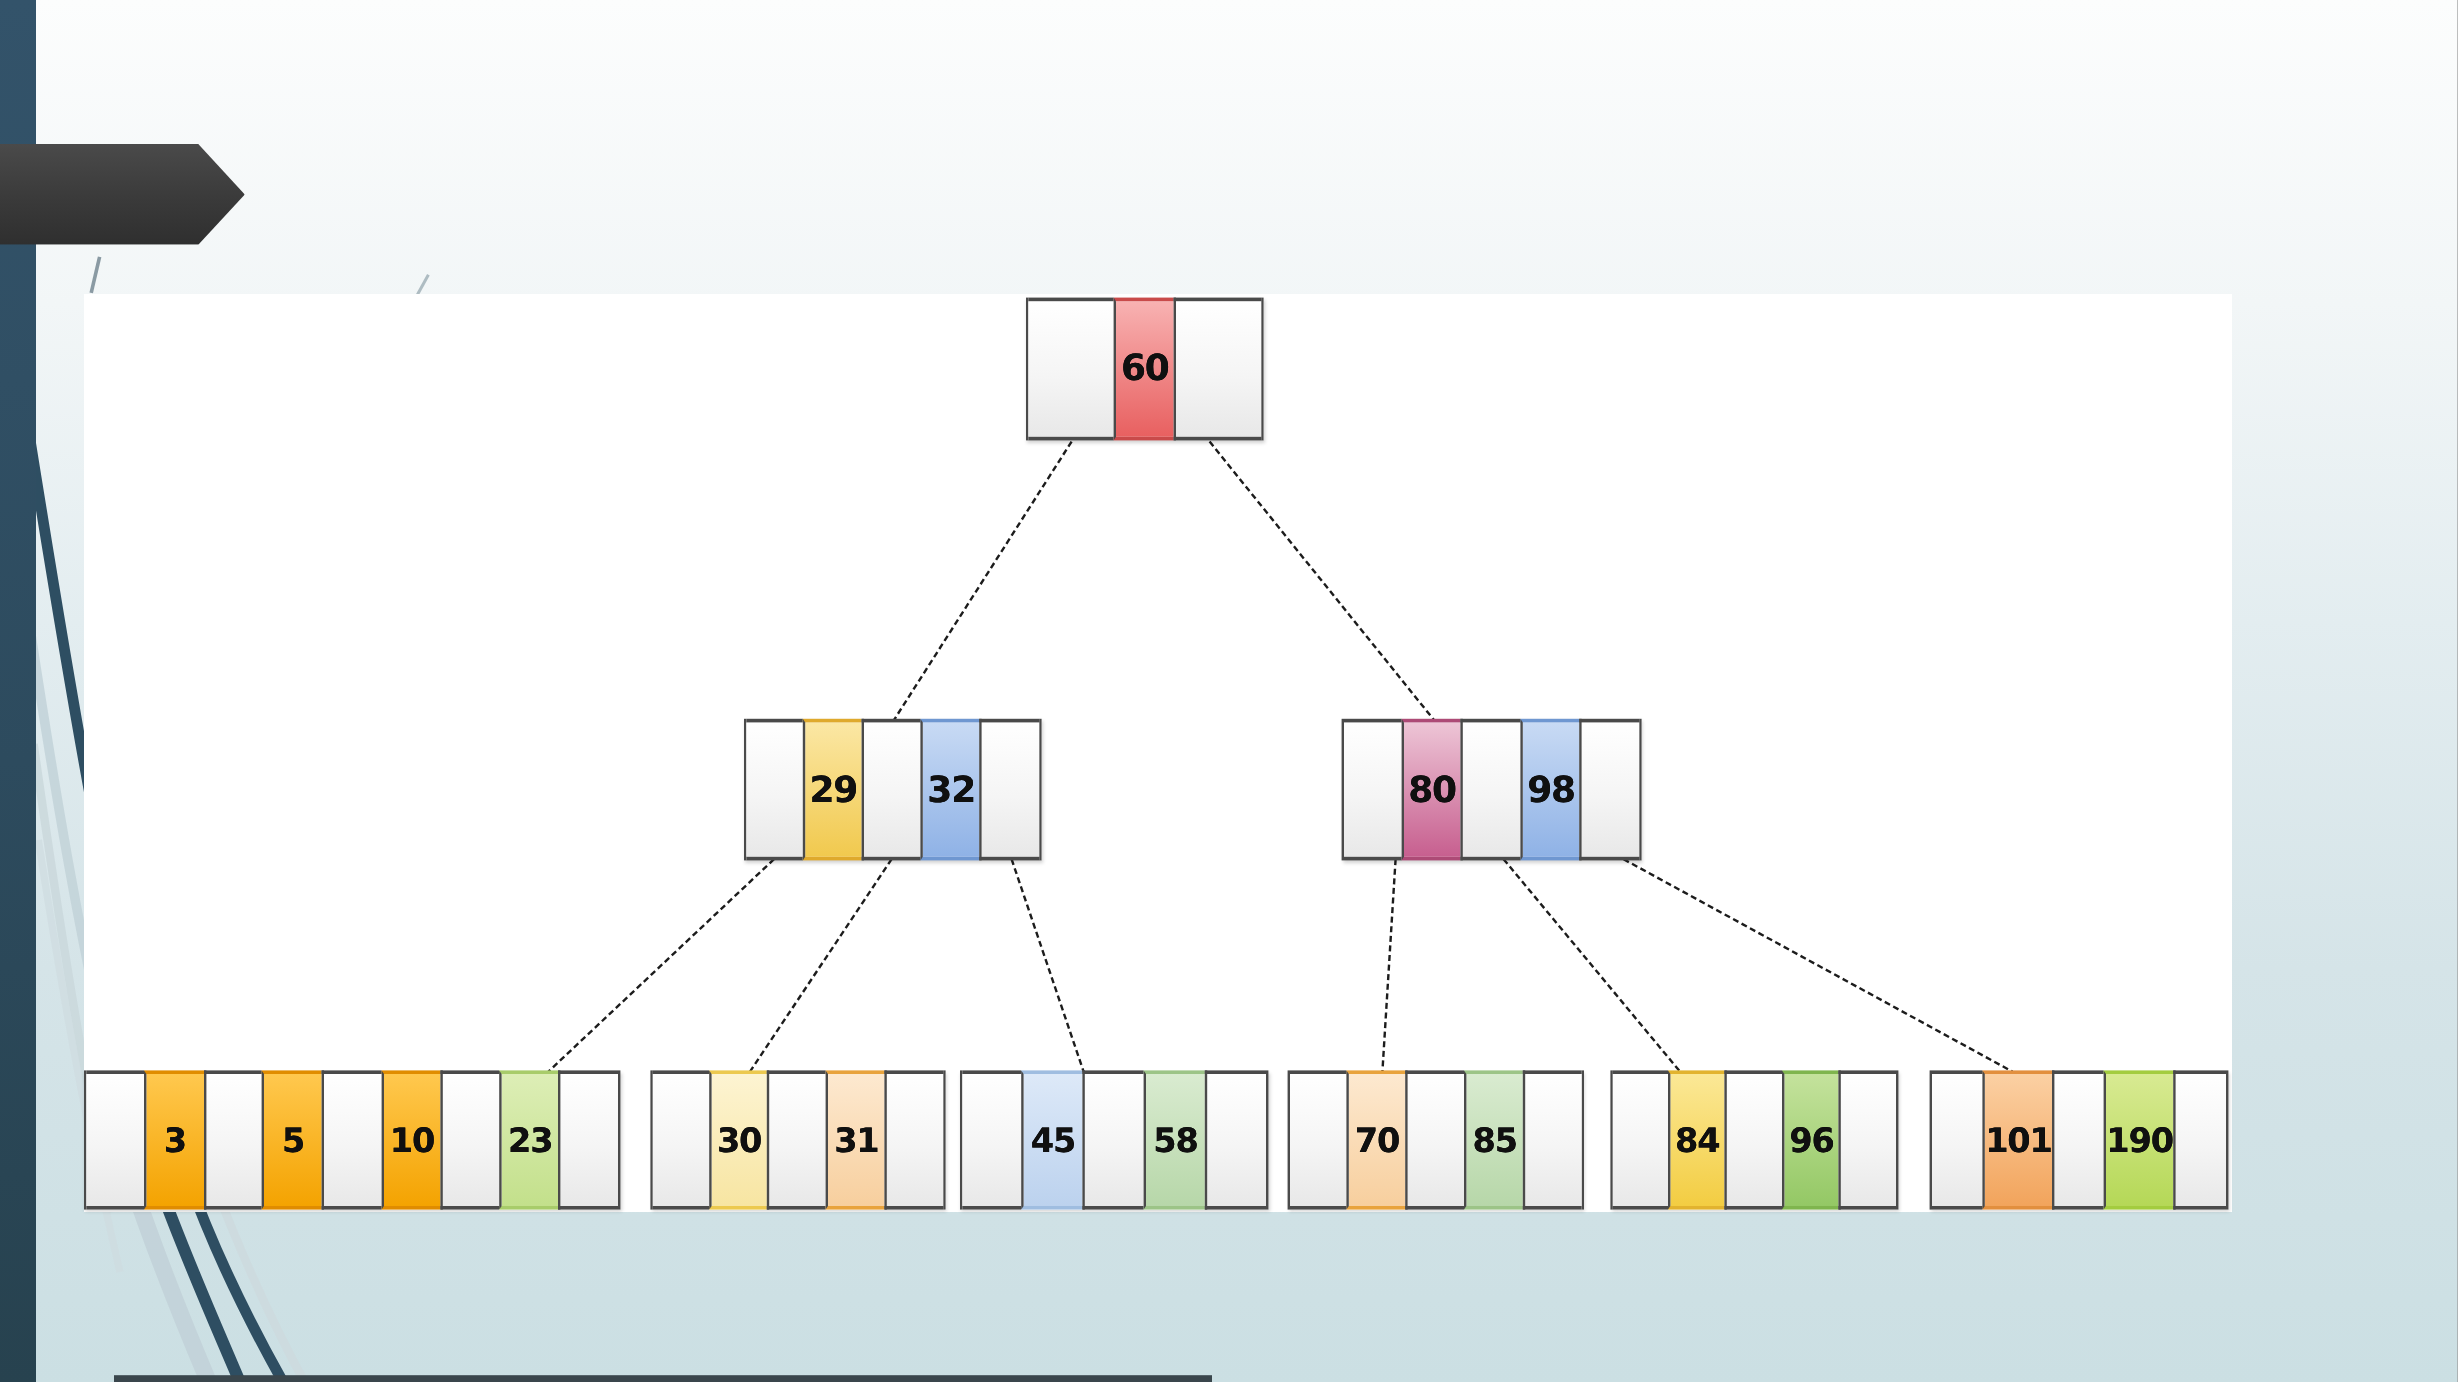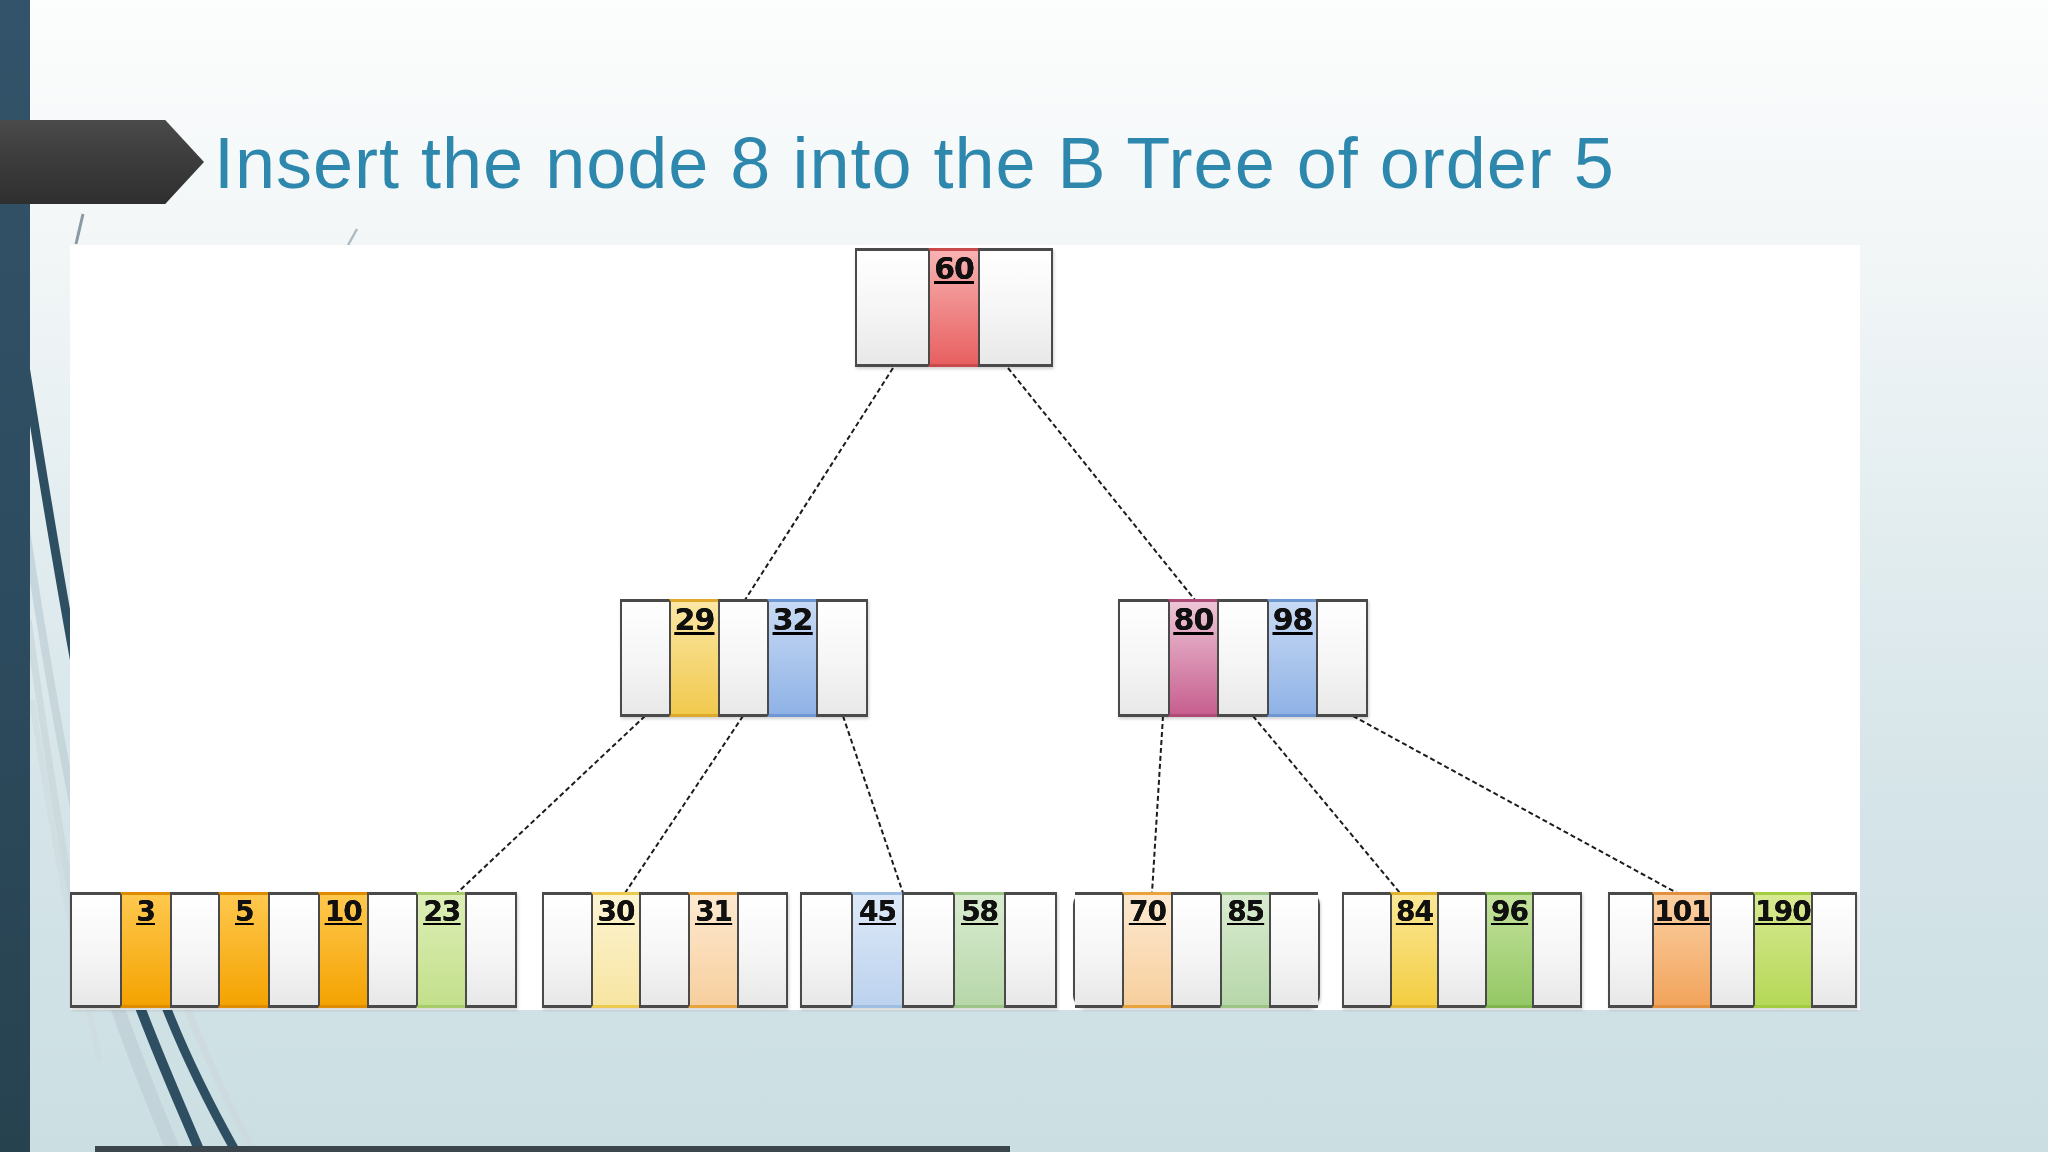--- a/index.html
+++ b/index.html
@@ -37,23 +37,22 @@
   .node{
     position:absolute;display:flex;
     box-sizing:border-box;
     border-left:2px solid #4a4a4a;border-right:2px solid #4a4a4a;
     box-shadow:1px 2px 3px rgba(0,0,0,0.18);
   }
   .cell{
     box-sizing:border-box;
     border-top:3px solid #4a4a4a;border-bottom:3px solid #4a4a4a;
     border-left:2px solid #4a4a4a;
-    display:flex;justify-content:center;
+    display:flex;align-items:center;justify-content:center;
     background:linear-gradient(180deg,#ffffff 0%,#f5f5f5 55%,#e8e8e8 100%);
-    text-decoration:underline;
   }
   .cell:first-child{border-left:none;}
   .cell .key{
     font-weight:700;color:#101010;font-size:30px;letter-spacing:-1px;
     font-family:"DejaVu Sans", sans-serif;
     text-shadow:0 0 0.5px #000;
   }
   .node.leaf .cell .key{font-size:28px;}
 </style>
 </head>
@@ -154,21 +153,21 @@
         <div class="cell" style="flex: 51 0 0px;"></div>
         <div class="cell" style="flex: 52 0 0px; background: linear-gradient(rgb(221, 233, 248) 0%, rgb(188, 210, 238) 100%); border-top-color: rgb(159, 189, 224); border-bottom-color: rgb(159, 189, 224);">
           <span class="key">45</span>
         </div>
         <div class="cell" style="flex: 51 0 0px;"></div>
         <div class="cell" style="flex: 52 0 0px; background: linear-gradient(rgb(217, 235, 208) 0%, rgb(183, 215, 169) 100%); border-top-color: rgb(156, 196, 135); border-bottom-color: rgb(156, 196, 135);">
           <span class="key">58</span>
         </div>
         <div class="cell" style="flex: 51 0 0px;"></div>
       </div>
-      <div class="node leaf" style="left: 1073px; top: 892px; width: 247px; height: 116px; border-radius: 13px;">
+      <div class="node leaf" style="left: 1073px; top: 892px; width: 247px; height: 116px;">
         <div class="cell" style="flex: 49 0 0px;"></div>
         <div class="cell" style="flex: 50 0 0px; background: linear-gradient(rgb(253, 233, 208) 0%, rgb(247, 207, 158) 100%); border-top-color: rgb(232, 163, 61); border-bottom-color: rgb(232, 163, 61);">
           <span class="key">70</span>
         </div>
         <div class="cell" style="flex: 49 0 0px;"></div>
         <div class="cell" style="flex: 50 0 0px; background: linear-gradient(rgb(217, 235, 208) 0%, rgb(183, 215, 169) 100%); border-top-color: rgb(156, 196, 135); border-bottom-color: rgb(156, 196, 135);">
           <span class="key">85</span>
         </div>
         <div class="cell" style="flex: 49 0 0px;"></div>
       </div>
@@ -192,15 +191,14 @@
         <div class="cell" style="flex: 50 0 0px; background: linear-gradient(rgb(216, 234, 146) 0%, rgb(181, 216, 87) 100%); border-top-color: rgb(163, 204, 63); border-bottom-color: rgb(163, 204, 63);">
           <span class="key">190</span>
         </div>
         <div class="cell" style="flex: 50 0 0px;"></div>
       </div>
     </div>
 
   <div class="sidebar"></div>
   <div class="bottom-strip"></div>
   <div class="banner"></div>
-  <div class="page-title" style="color: rgb(46, 136, 173);">Insert the node 8 into the B Tree of order 5</div>
 
 </div>
 
 </body></html>

